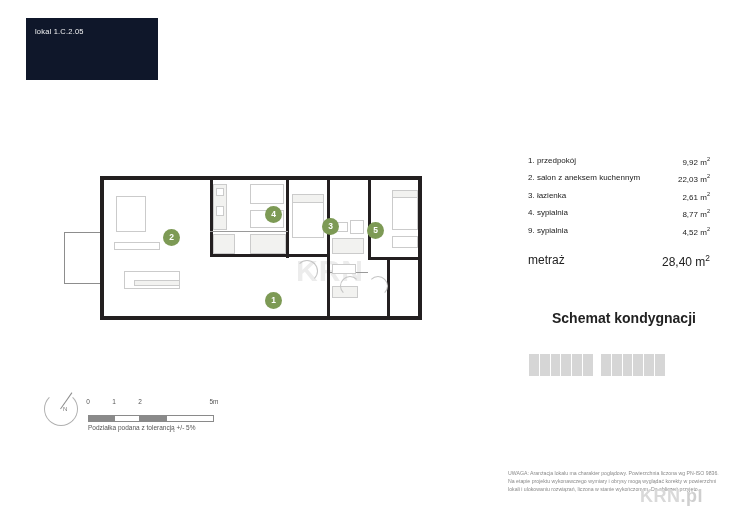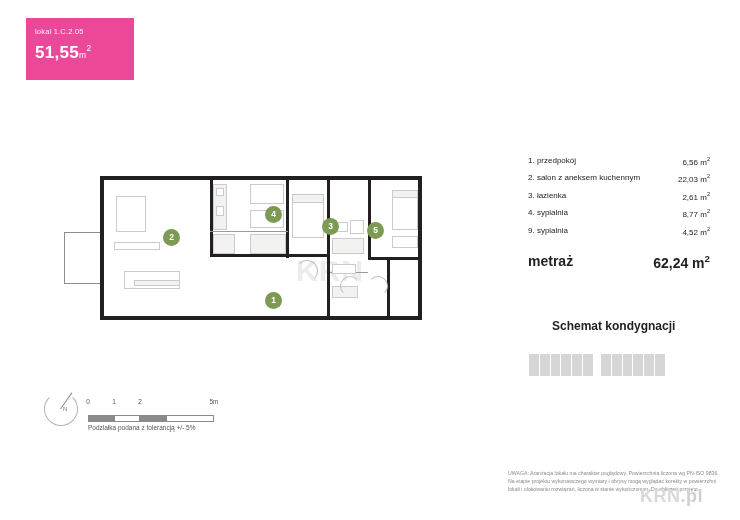--- a/index.html
+++ b/index.html
@@ -18,23 +18,23 @@
 
   
   .header {
     position: absolute;
     left: 26px;
     top: 18px;
     display: flex;
     align-items: stretch;
   }
   .hdr-left {
-    background: #ec4899;
+    background: #0f172a;
     color: #ffffff;
-    width: 108px;
+    width: 132px;
     height: 62px;
     box-sizing: border-box;
     padding: 9px 0 0 9px;
   }
   .hdr-left .lbl {
     font-size: 7.5px;
     letter-spacing: .2px;
     opacity: .95;
   }
   .hdr-left .area {
@@ -221,31 +221,31 @@
     justify-content: space-between;
     padding: 3.5px 0;
   }
   .legend-row .name { white-space: nowrap; }
   .legend-row .val { white-space: nowrap; }
   .legend-total {
     display: flex;
     justify-content: space-between;
     padding: 9px 0 0 0;
     margin-top: 4px;
-    font-weight: bold;
-    font-size: 14px;
+    font-weight: normal;
+    font-size: 12px;
   }
   sup { font-size: .7em; vertical-align: super; }
 
   
   .schemat-title {
     position: absolute;
     left: 528px;
-    top: 319px;
-    font-size: 12px;
+    top: 310px;
+    font-size: 14px;
     font-weight: bold;
     color: #222;
     padding-left: 24px;
   }
   .schemat {
     position: absolute;
     left: 528px;
     top: 350px;
     display: flex;
     gap: 6px;
@@ -300,23 +300,20 @@
     letter-spacing: .5px;
   }
   .watermark .dot { color: #cfcfcf; }
 </style>
 </head>
 <body>
 
 <div class="header">
   <div class="hdr-left">
     <div class="lbl">lokal 1.C.2.05</div>
-    <div class="area">
-      <span>51,55</span><span class="unit">m</span><sup class="unit">2</sup>
-    </div>
   </div>
   <div class="hdr-right">
   </div>
 </div>
 
 <div class="plan">
   <div class="plan-outline"></div>
 
   <div class="watermark-plan">KRN</div>
 
@@ -389,41 +386,41 @@
     <div class="seg" style="left:26px; width:26px;"></div>
     <div class="seg fill" style="left:52px; width:26px;"></div>
     <div class="seg" style="left:78px; width:48px;"></div>
   </div>
 </div>
 <div class="scale-note">Podziałka podana z tolerancją +/- 5%</div>
 
 <div class="legend">
   <div class="legend-row">
     <span class="name">1. przedpokój</span>
-    <span class="val"><span>6,56 m</span><sup>2</sup></span>
+    <span class="val"><span>9,92 m</span><sup>2</sup></span>
   </div>
   <div class="legend-row">
     <span class="name">2. salon z aneksem kuchennym</span>
     <span class="val"><span>22,03 m</span><sup>2</sup></span>
   </div>
   <div class="legend-row">
     <span class="name">3. łazienka</span>
     <span class="val"><span>2,61 m</span><sup>2</sup></span>
   </div>
   <div class="legend-row">
     <span class="name">4. sypialnia</span>
     <span class="val"><span>8,77 m</span><sup>2</sup></span>
   </div>
   <div class="legend-row">
     <span class="name">9. sypialnia</span>
     <span class="val"><span>4,52 m</span><sup>2</sup></span>
   </div>
   <div class="legend-total">
     <span>metraż</span>
-    <span><span>62,24 m</span><sup>2</sup></span>
+    <span><span>28,40 m</span><sup>2</sup></span>
   </div>
 </div>
 
 <div class="schemat-title">Schemat kondygnacji</div>
 <div class="schemat">
   <div class="block b1">
     <div class="floors">
       <div class="floorrow">
           <i></i>
           <i></i>

